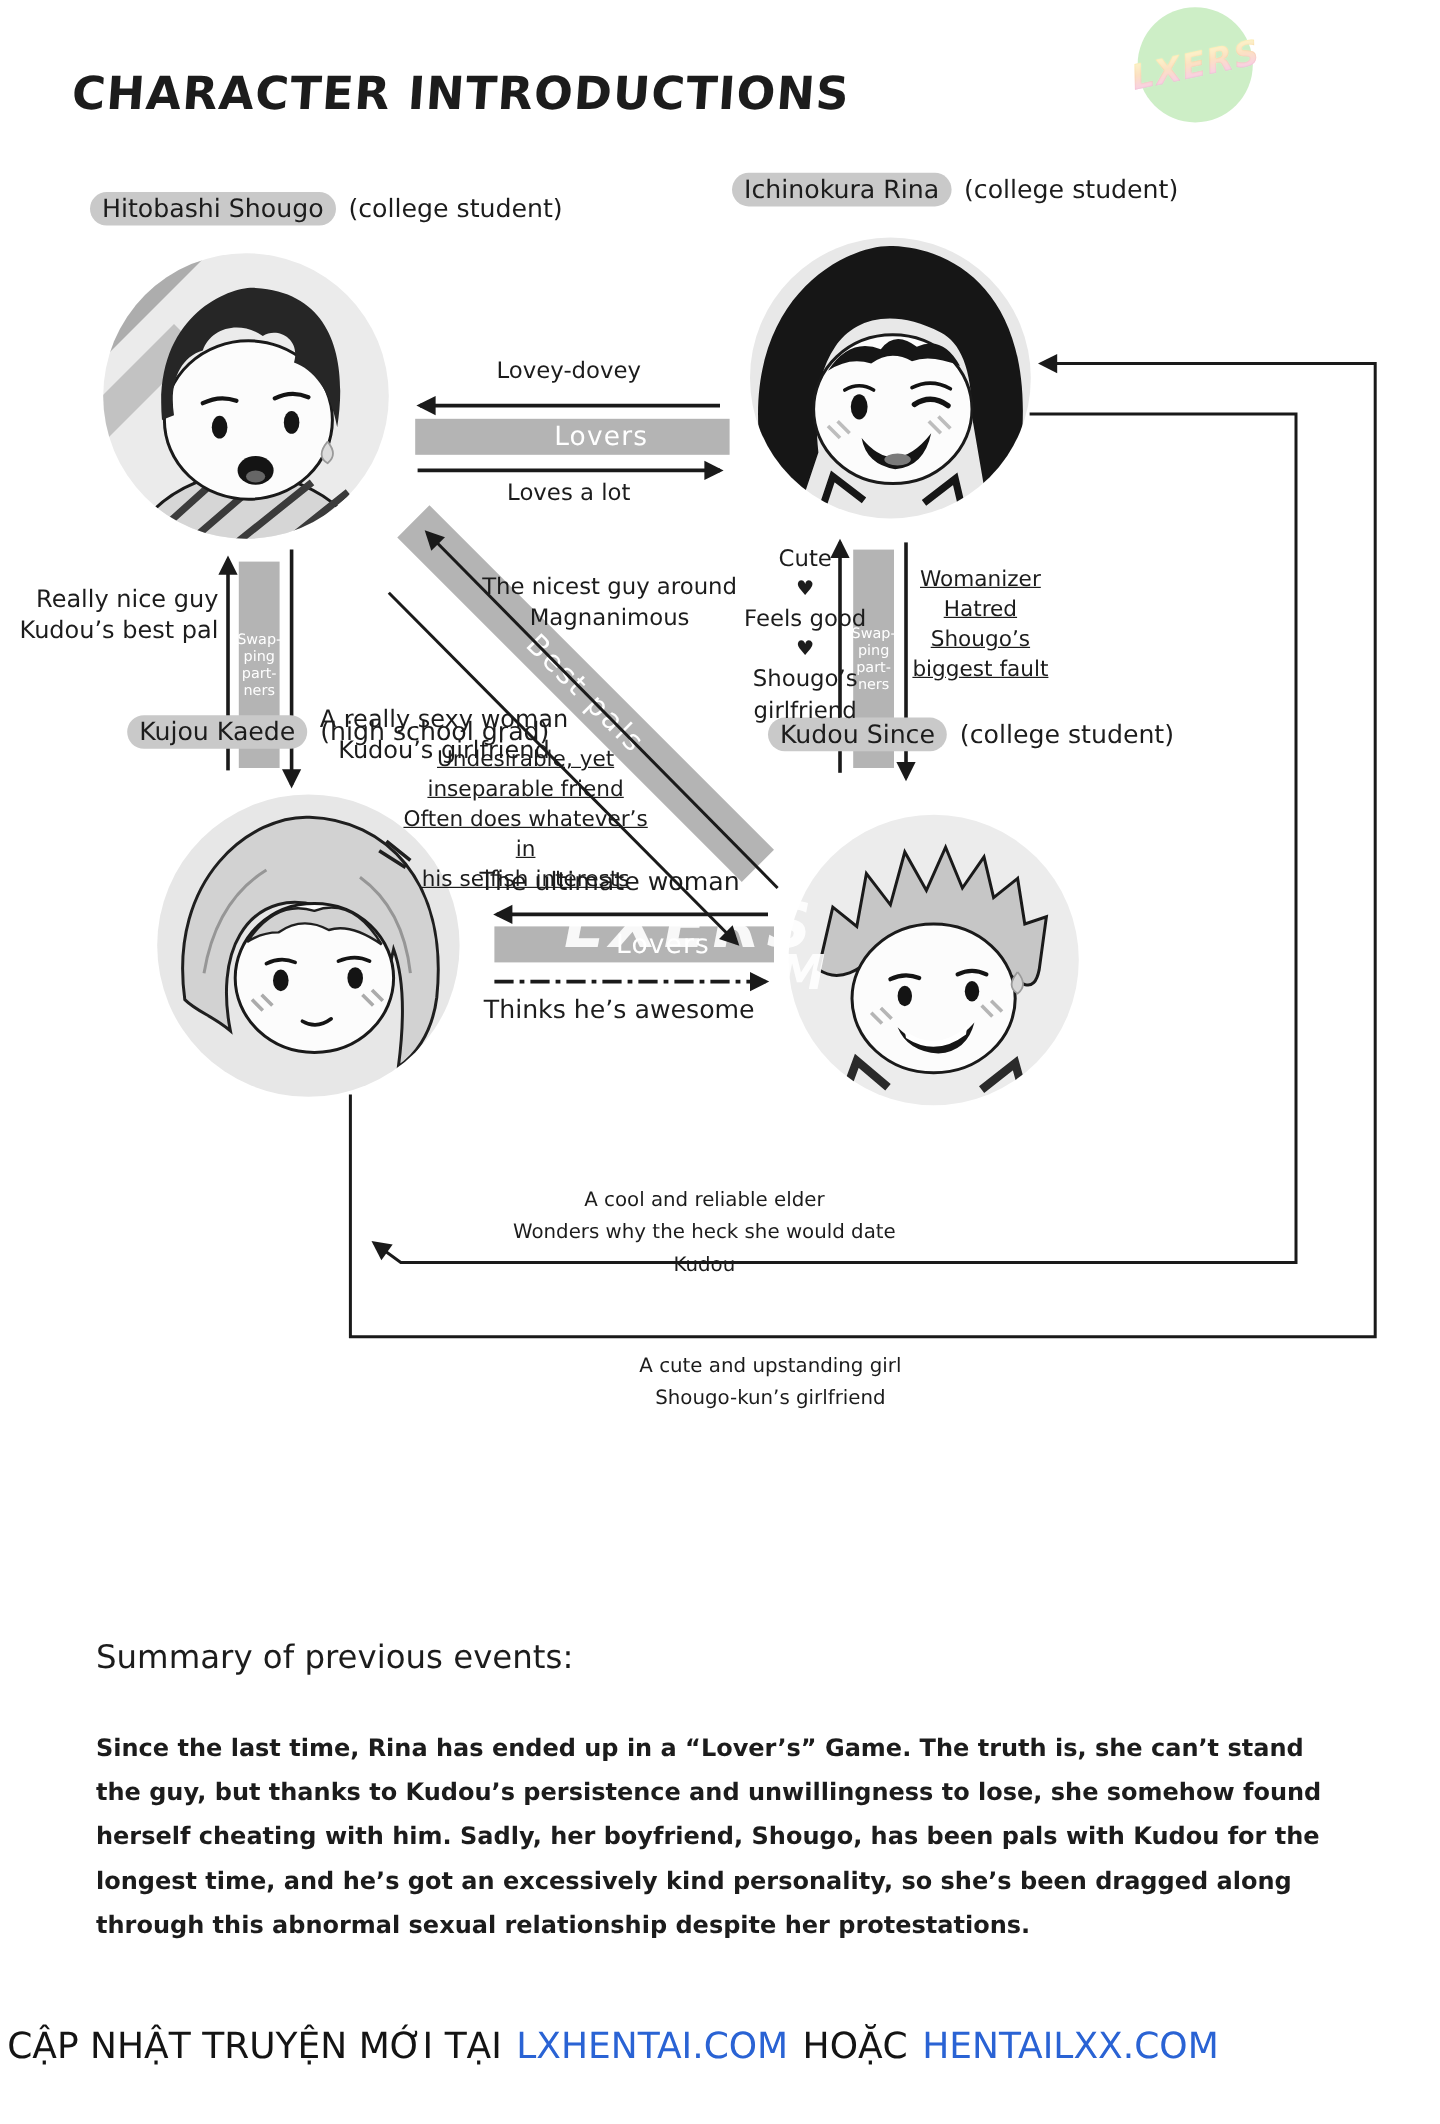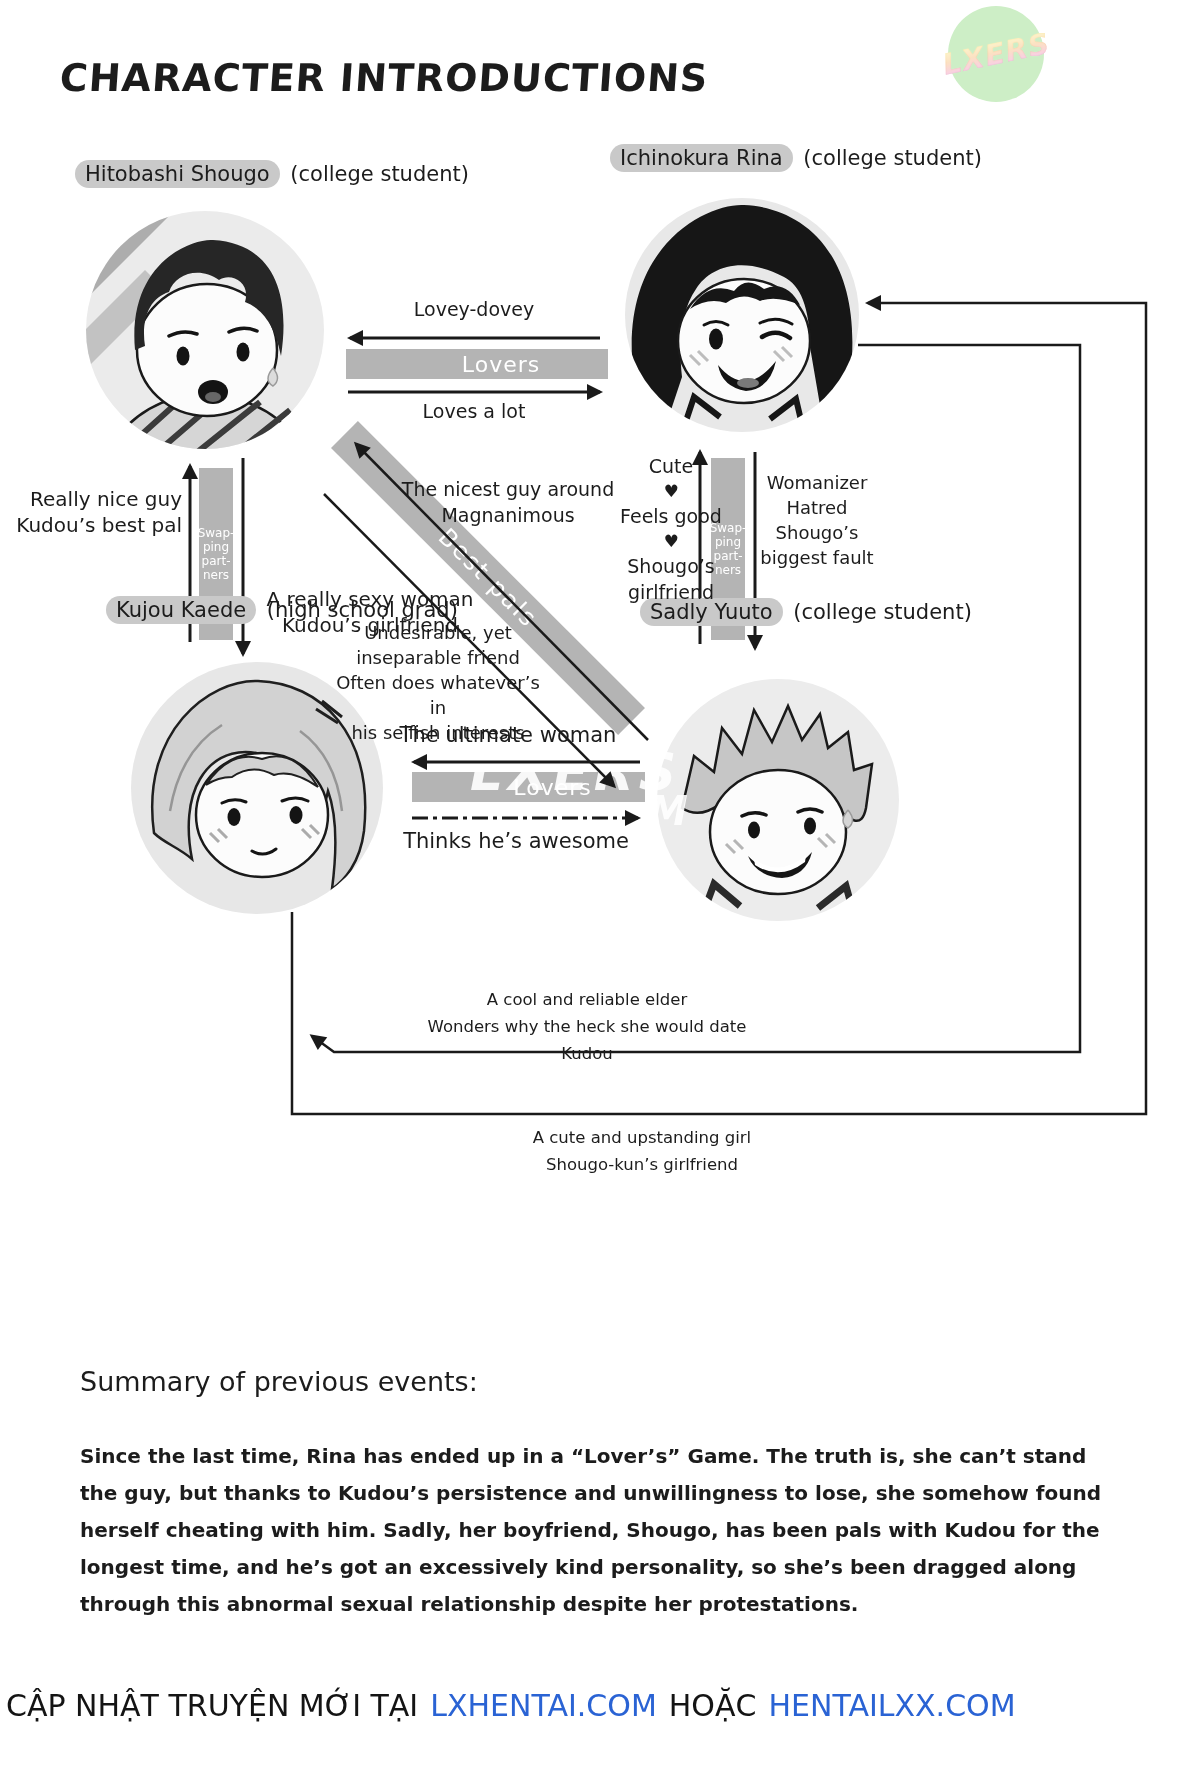--- a/index.html
+++ b/index.html
@@ -19,21 +19,21 @@
   .char-label{font-size:21px;white-space:nowrap;z-index:5;}
   .char-label .hl{background:var(--highlight-gray);border-radius:14px;padding:2px 10px;}
   .char-label .role{margin-left:4px;}
   .portrait{z-index:1;}
   .bar{background:var(--bar-gray);color:#fff;display:flex;align-items:center;justify-content:center;z-index:2;}
   .bar-h{height:30px;font-size:22px;letter-spacing:1px;padding-left:48px;}
   .bar-v{width:34px;flex-direction:column;font-size:12px;line-height:14px;text-align:center;}
   .bar-diag{width:406px;height:38px;font-size:24px;letter-spacing:2px;
             transform:translate(-50%,-50%) rotate(45deg);left:488px;top:578px;}
   .note{z-index:5;text-align:center;font-size:19px;line-height:26px;}
-  .note-sm{font-size:18px;line-height:25px;}
+  .note-sm{font-size:18px;line-height:25px;text-decoration:underline;}
   .note-xs{font-size:16.5px;line-height:27px;}
   .note-right{text-align:right;}
   .heart{font-size:17px;line-height:24px;}
   .overlay{left:0;top:0;z-index:4;pointer-events:none;}
   .wm{z-index:3;color:rgba(255,255,255,0.9);font-weight:800;font-style:italic;letter-spacing:5px;}
   .summary-heading{left:80px;top:1366px;font-size:27px;}
   .summary-body{left:80px;top:1438px;width:1048px;font-size:20px;line-height:37px;font-weight:bold;}
   .footer{left:0;top:1688px;width:1200px;text-align:left;font-size:30px;color:#141414;z-index:6;}
   .footer a{color:var(--link-blue);text-decoration:none;cursor:pointer;}
   .footer span, .footer a{margin:0 6px;}
@@ -55,21 +55,21 @@
   </div>
   <div class="char-label abs" style="left:610px;top:146px">
     <span class="hl">Ichinokura Rina</span>
     <span class="role">(college student)</span>
   </div>
   <div class="char-label abs" style="left:106px;top:598px">
     <span class="hl">Kujou Kaede</span>
     <span class="role">(high school grad)</span>
   </div>
   <div class="char-label abs" style="left:640px;top:600px">
-    <span class="hl">Sadly Yuuto</span>
+    <span class="hl">Kudou Since</span>
     <span class="role">(college student)</span>
   </div>
 
   <svg class="abs portrait" style="left:85px;top:210px" width="240" height="240" viewBox="0 0 240 240">
     <defs>
         <clipPath id="cpS">
           <circle cx="120" cy="120" r="119"></circle>
         </clipPath>
       </defs>
     <g clip-path="url(#cpS)">

